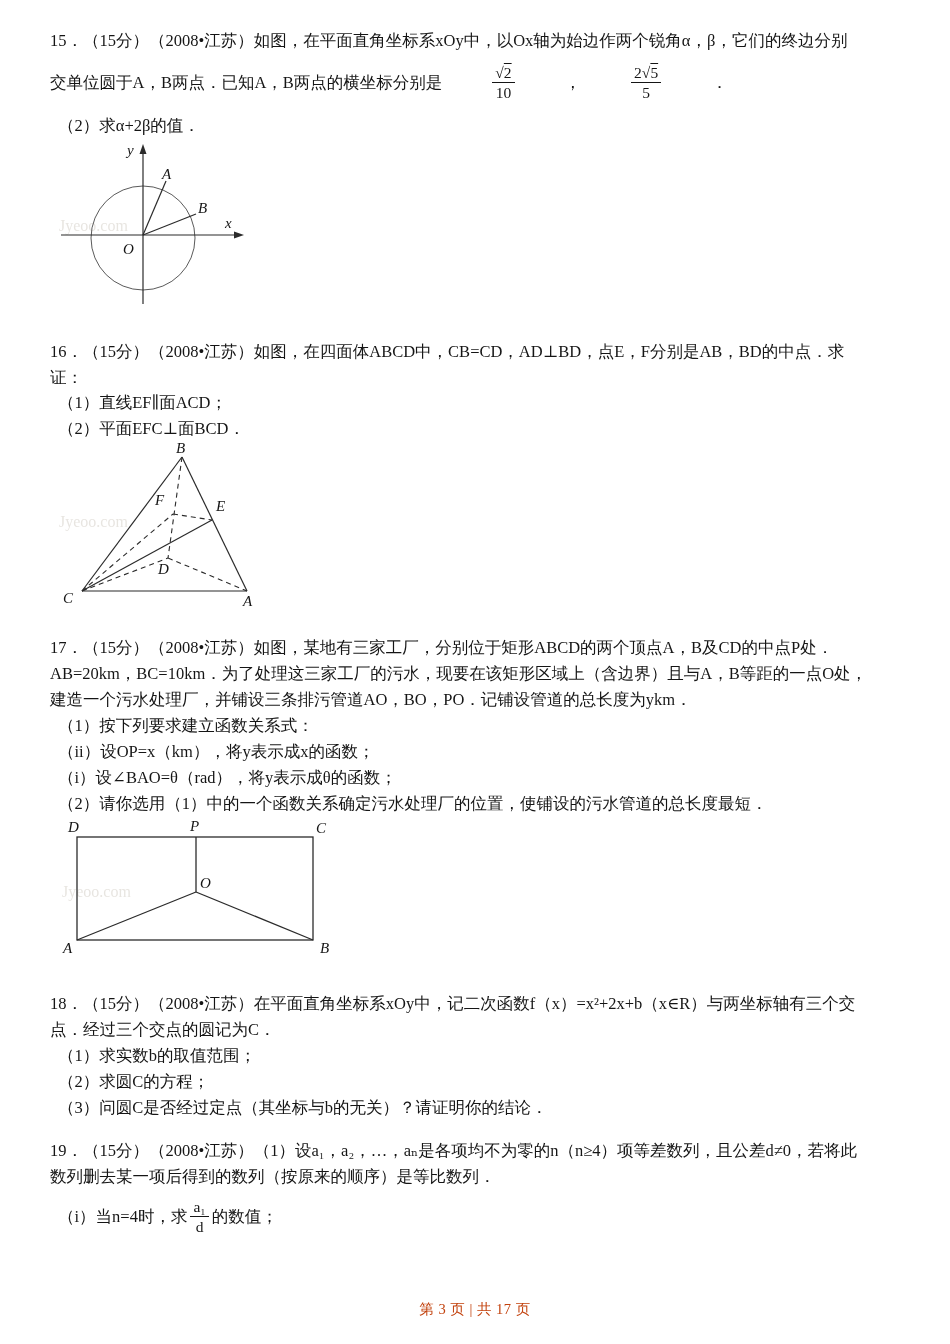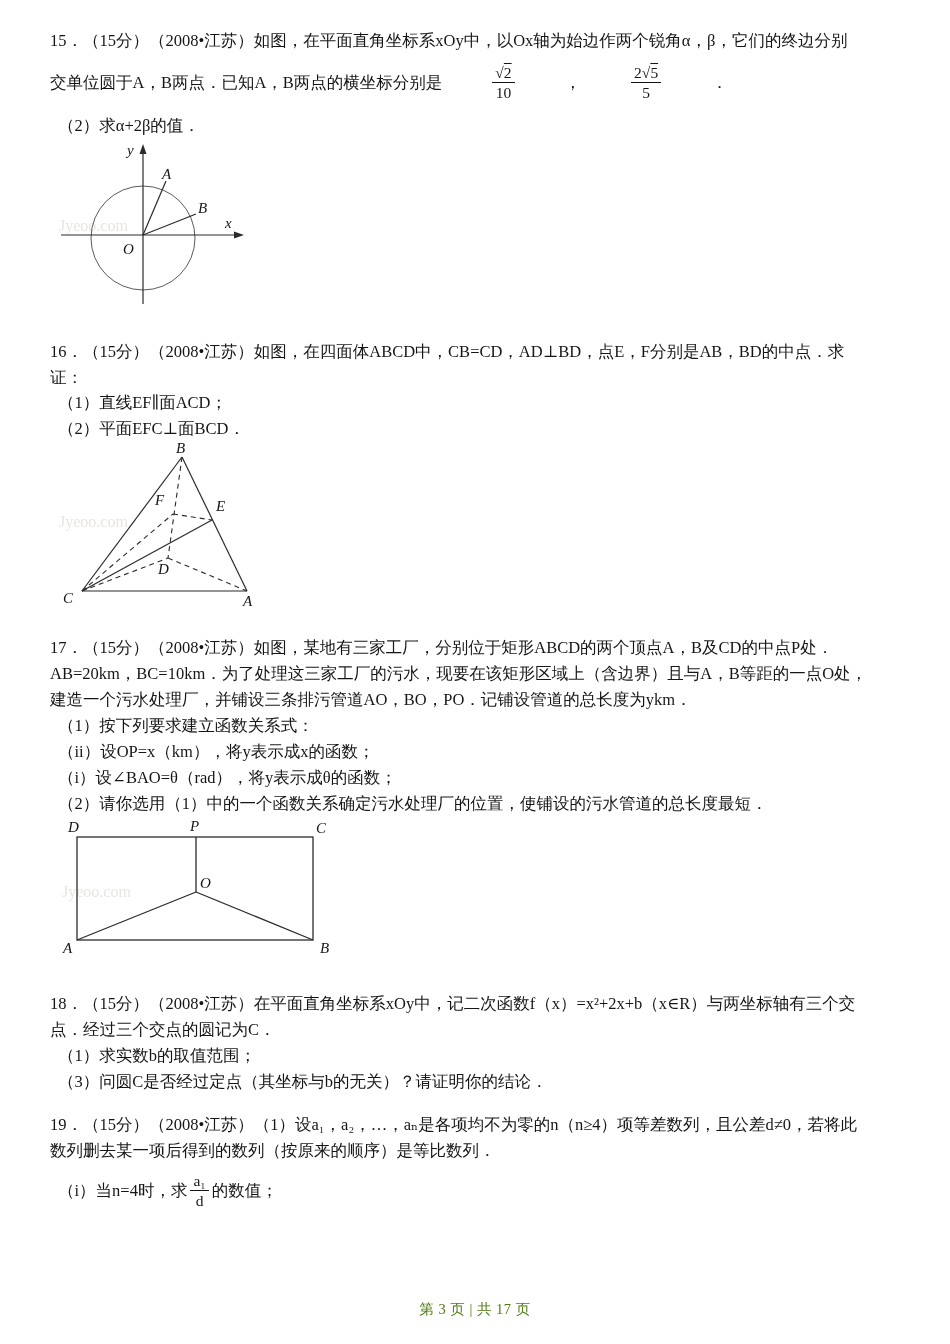--- a/index.html
+++ b/index.html
@@ -26,21 +26,21 @@
   .fig{display:block;}
   .fig svg{display:block;}
   .fig text{font-family:"Liberation Serif","DejaVu Serif",serif;font-style:italic;font-size:15px;fill:#151515;}
   .fig text.wm{font-style:normal;font-size:16px;fill:#b9b1a4;opacity:0.33;}
   .q16-block{margin-top:30px;line-height:25.5px;}
   .q17-block{margin-top:22px;}
   .q18-block{margin-top:28px;}
   .q19-block{margin-top:17px;}
   .footer{
     position:absolute;top:1296px;left:0;width:950px;
-    text-align:center;font-size:14.5px;color:#4d7c0f;letter-spacing:0.5px;
+    text-align:center;font-size:14.5px;color:#c2410c;letter-spacing:0.5px;
   }
   .fig1{margin:2px 0 0 5px;}
   .fig2{margin:0 0 0 5px;}
   .fig3{margin:0;}
 </style>
 </head>
 <body>
 
 <div class="page">
 
@@ -139,20 +139,21 @@
         <text x="270" y="136">B</text>
         <text x="150" y="71">O</text>
       </svg>
     </div>
   </div>
 
   <div class="q18-block">
     <div class="ln">18．（15分）（2008•江苏）在平面直角坐标系xOy中，记二次函数f（x）=x²+2x+b（x∈R）与两坐标轴有三个交</div>
     <div class="ln">点．经过三个交点的圆记为C．</div>
     <div class="ln indent">（1）求实数b的取值范围；</div>
+    <div class="ln indent">（2）求圆C的方程；</div>
     <div class="ln indent">（3）问圆C是否经过定点（其坐标与b的无关）？请证明你的结论．</div>
   </div>
 
   <div class="q19-block">
     <div class="ln">19．（15分）（2008•江苏）（1）设a₁，a₂，…，aₙ是各项均不为零的n（n≥4）项等差数列，且公差d≠0，若将此</div>
     <div class="ln">数列删去某一项后得到的数列（按原来的顺序）是等比数列．</div>
     <div class="frac-line-sm indent">
       <span>（i）当n=4时，求</span>
       <span class="frac">
         <span class="num">a₁</span>

